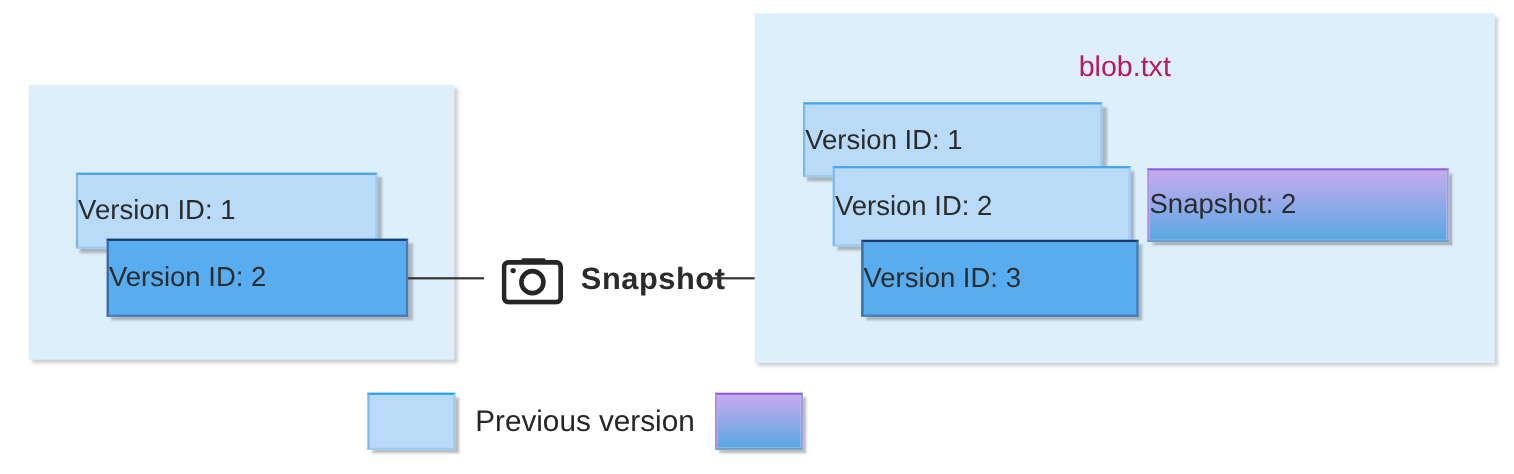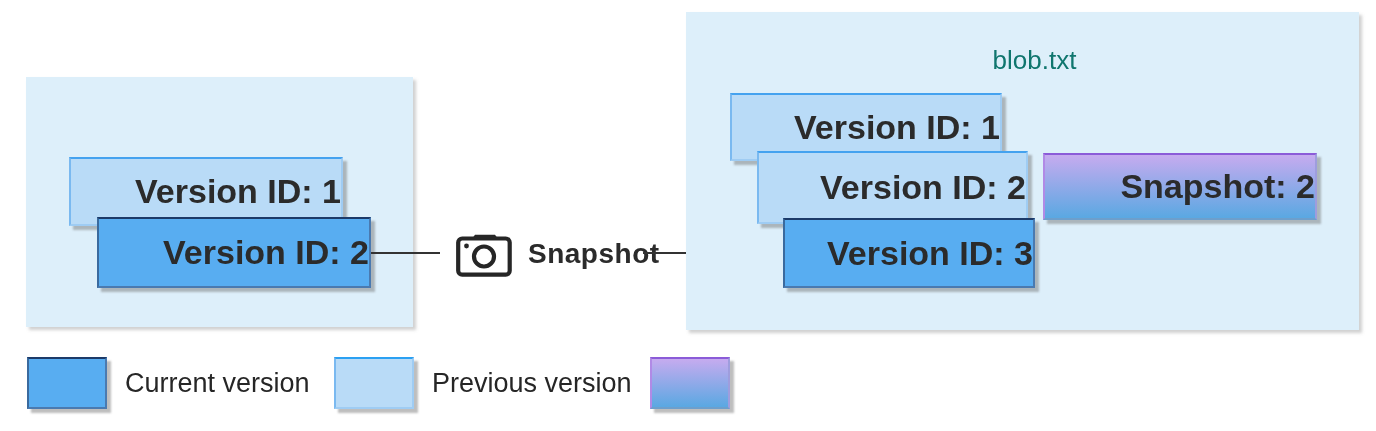--- a/index.html
+++ b/index.html
@@ -17,35 +17,33 @@
     background: #ddeffa;
     box-shadow: 3px 3px 3px rgba(120,120,120,0.35);
   }
   .panel-left { left: 26px; top: 77px; width: 387px; height: 250px; }
   .panel-right { left: 686px; top: 12px; width: 673px; height: 318px; }
   .panel-title {
     position: absolute;
     left: 0; width: 100%;
     text-align: center;
     font-size: 26px;
-    color: #0f766e;
-    padding-left: 12px;
+    color: #be185d;
   }
   .panel-left .panel-title { top: 98px; }
   .panel-right .panel-title { top: 33px; }
   .vbox {
     position: absolute;
     display: flex;
     align-items: center;
-    justify-content: flex-end;
-    font-size: 34px;
+    justify-content: flex-start;
+    font-size: 25px;
     color: #2b2b2b;
     box-shadow: 4px 4px 2px rgba(110,110,110,0.45);
     box-sizing: border-box;
-    font-weight: bold;
   }
   .vbox.previous {
     background: #b9dbf7;
     border: 2px solid;
     border-color: #44a2ef #9fccf3 #9fccf3 #7ab9f0;
   }
   .vbox.current {
     background: #58adf1;
     border: 2px solid;
     border-color: #1c3a69 #4a7ab0 #4a7ab0 #3a6a9e;
@@ -156,24 +154,20 @@
       <span>Version ID: 2</span>
     </div>
     <div class="vbox snapshot r-snap">
       <span>Snapshot: 2</span>
     </div>
     <div class="vbox current r-v3">
       <span>Version ID: 3</span>
     </div>
   </section>
 
-  <div class="legend-item legend-item-1">
-    <div class="swatch current"></div>
-    <div class="legend-label">Current version</div>
-  </div>
   <div class="legend-item legend-item-2">
     <div class="swatch previous"></div>
     <div class="legend-label">Previous version</div>
   </div>
   <div class="legend-item legend-item-3">
     <div class="swatch snapshot"></div>
   </div>
 
 </div>
 

